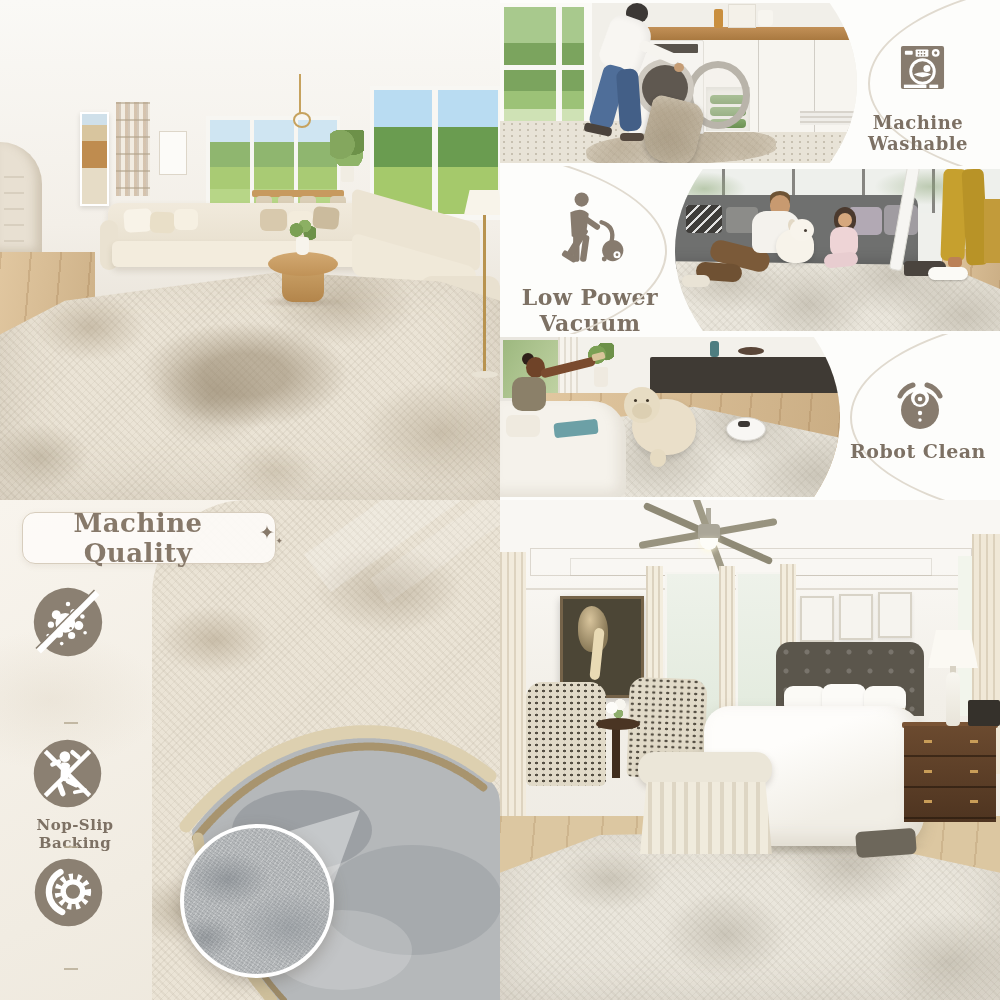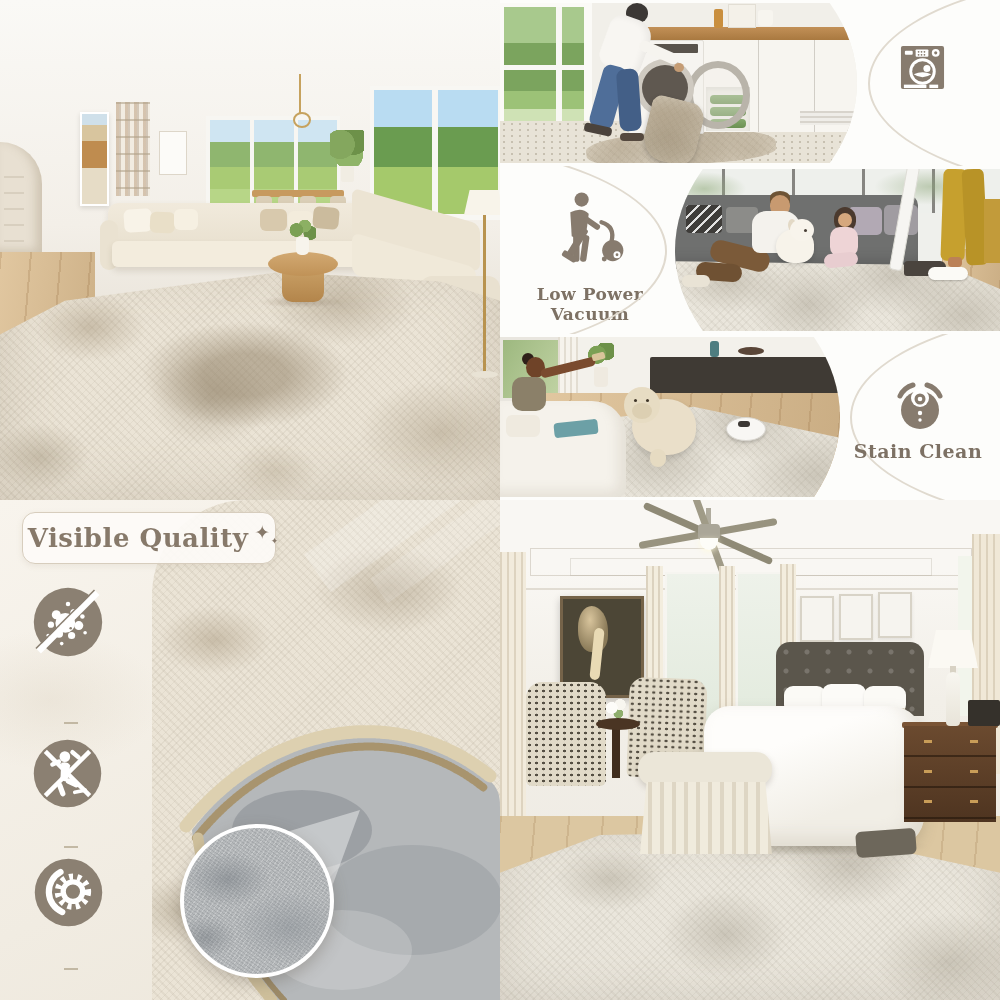--- a/index.html
+++ b/index.html
@@ -145,38 +145,39 @@
           <circle cx="26" cy="11" r="0.9" fill="#877b6e"></circle>
         <circle cx="37.5" cy="9" r="4" fill="#fff"></circle>
           <circle cx="37.5" cy="9" r="1.6" fill="#877b6e"></circle>
         <circle cx="24" cy="28" r="13.5" fill="#fff"></circle>
         <circle cx="24" cy="28" r="10.5" fill="#877b6e"></circle>
         <circle cx="28.5" cy="25" r="3.6" fill="#fff"></circle>
         <path d="M15 31 Q24 26.5 33 31 Q24 37 15 31 Z" fill="#fff"></path>
         <rect x="5" y="41.5" width="23" height="3.5" fill="#fff"></rect>
         <rect x="31" y="41.5" width="9" height="3.5" fill="#fff"></rect>
       </svg>
+      <div class="a cap" style="left:336px;top:112px;width:164px;font-size:18px;">Machine Washable</div>
     </div>
 
     <div class="band" style="top:166px;height:168px;">
       <svg class="a" style="left:42px;top:24px;" width="92" height="80" viewBox="0 0 130 110">
         <circle cx="56" cy="12" r="10" fill="#877b6e"></circle>
         <path d="M40 30 Q56 22 66 32 L62 64 Q50 70 42 64 Z" fill="#877b6e"></path>
         <rect x="44" y="60" width="9" height="40" rx="4" fill="#877b6e"></rect>
         <rect x="56" y="62" width="9" height="38" rx="4" fill="#877b6e" transform="rotate(8 60 80)"></rect>
         <rect x="60" y="34" width="26" height="8" rx="4" fill="#877b6e" transform="rotate(35 60 38)"></rect>
         <rect x="44" y="50" width="10" height="48" rx="3" fill="#877b6e" transform="rotate(32 49 74)"></rect>
         <rect x="28" y="88" width="22" height="9" rx="3" fill="#877b6e" transform="rotate(32 39 92)"></rect>
         <path d="M84 44 Q104 50 98 72" stroke="#877b6e" stroke-width="6" fill="none" stroke-linecap="round"></path>
         <circle cx="100" cy="84" r="15" fill="#877b6e"></circle>
         <circle cx="106" cy="90" r="5" fill="#fff"></circle>
           <circle cx="106" cy="90" r="2" fill="#877b6e"></circle>
         <circle cx="88" cy="96" r="3.5" fill="#877b6e"></circle>
       </svg>
-      <div class="a cap" style="left:0;top:118px;width:180px;font-size:17px;">Low Power Vacuum</div>
+      <div class="a cap" style="left:0;top:118px;width:180px;font-size:22px;">Low Power Vacuum</div>
       <div class="a arcline" style="left:-357px;top:-24px;width:520px;height:214px;"></div>
       <div class="a" style="left:152px;top:3px;width:348px;height:162px;overflow:hidden;clip-path:ellipse(345px 205px at 368px 81px);">
         <div class="a" style="inset:0;background:#eff0ec;"></div>
         <div class="a" style="left:0;top:0;width:348px;height:44px;background-color:#eef0ec;background-image:radial-gradient(ellipse 60px 24px at 15% 45%, rgba(150,175,130,.6), transparent 70%),radial-gradient(ellipse 80px 26px at 80% 40%, rgba(140,165,120,.5), transparent 70%),repeating-linear-gradient(90deg, rgba(90,88,84,.7) 0 3px, transparent 3px 70px);"></div>
         <div class="a wood" style="left:290px;top:80px;width:58px;height:82px;"></div>
         <div class="a" style="left:14px;top:26px;width:252px;height:74px;background:#6f706f;border-radius:10px 10px 4px 4px;box-shadow:inset 0 -18px 14px -10px rgba(40,40,40,.25);"></div>
         <div class="a" style="left:34px;top:36px;width:36px;height:28px;background-color:#3e3c39;background-image:repeating-linear-gradient(135deg, rgba(255,255,255,.85) 0 2px, transparent 2px 8px);border-radius:4px;"></div>
         <div class="a" style="left:74px;top:38px;width:32px;height:26px;background:#8c8c89;border-radius:4px;"></div>
         <div class="a" style="left:196px;top:38px;width:34px;height:28px;background:#b2a9b4;border-radius:5px;"></div>
         <div class="a" style="left:232px;top:36px;width:34px;height:30px;background:#a09ca1;border-radius:5px;"></div>
@@ -242,21 +243,21 @@
       <svg class="a" style="left:394px;top:46px;" width="52" height="52" viewBox="0 0 52 52">
         <path d="M6 16 A21 21 0 0 1 19 5" stroke="#877b6e" stroke-width="5" fill="none" stroke-linecap="round"></path>
         <path d="M46 16 A21 21 0 0 0 33 5" stroke="#877b6e" stroke-width="5" fill="none" stroke-linecap="round"></path>
         <circle cx="26" cy="30" r="19" fill="#877b6e"></circle>
         <circle cx="26" cy="18" r="9" fill="#fff"></circle>
         <circle cx="26" cy="19" r="5.5" fill="#877b6e"></circle>
         <circle cx="26" cy="19" r="2.3" fill="#fff"></circle>
         <circle cx="26" cy="33" r="2.2" fill="#fff"></circle>
         <circle cx="26" cy="40" r="1.7" fill="#fff"></circle>
       </svg>
-      <div class="a cap" style="left:336px;top:106px;width:164px;font-size:19px;">Stain Clean</div>
+      <div class="a cap" style="left:336px;top:106px;width:164px;font-size:19px;">Robot Clean</div>
     </div>
   </div>
 
   <div class="a" style="left:0;top:500px;width:500px;height:500px;overflow:hidden;background:linear-gradient(155deg,#f8f4ed 0%,#f1ece2 60%,#ece6da 100%);">
     <div class="a" style="inset:0;background:radial-gradient(ellipse 200px 120px at 80% 6%, rgba(205,190,165,.35), transparent 70%),radial-gradient(ellipse 160px 100px at 10% 40%, rgba(210,198,176,.25), transparent 70%);"></div>
 
     <div class="a" style="left:152px;top:0;width:348px;height:500px;border-top-left-radius:95px;overflow:hidden;">
       <div class="a rugtex" style="inset:0;"></div>
       <div class="a" style="left:140px;top:-30px;width:280px;height:46px;background:rgba(255,255,255,.22);transform:rotate(-35deg);"></div>
       <div class="a" style="left:200px;top:-10px;width:300px;height:30px;background:rgba(255,255,255,.16);transform:rotate(-35deg);"></div>
@@ -269,21 +270,21 @@
         <path d="M44 338 C124 238 244 218 332 288" stroke="#a8946e" stroke-width="8" fill="none" stroke-dasharray="2 2" stroke-linecap="round"></path>
         <path d="M120 500 C76 450 54 396 46 338" stroke="#cfc09c" stroke-width="11" fill="none" stroke-dasharray="2.5 2" stroke-linecap="round"></path>
         <path d="M132 500 C88 452 66 400 58 344" stroke="#9d8b68" stroke-width="6" fill="none" stroke-dasharray="2 2" stroke-linecap="round"></path>
       </svg>
     </div>
 
     <div class="a" style="inset:0;background:rgba(255,255,255,.42);clip-path:polygon(283px 333px,360px 310px,318px 425px);"></div>
     <div class="a felttex" style="left:180px;top:324px;width:146px;height:146px;border-radius:50%;border:4px solid #fff;box-shadow:0 6px 16px rgba(90,80,65,.3);"></div>
 
     <div class="a" style="left:22px;top:12px;width:252px;height:50px;background:rgba(253,251,247,.92);border:1.5px solid #d7cdbd;border-radius:13px;box-shadow:0 2px 6px rgba(150,135,110,.12);display:flex;align-items:center;justify-content:center;gap:6px;">
-      <span class="cap" style="font-size:26px;color:#87796a;">Visible Quality</span>
+      <span class="cap" style="font-size:26px;color:#87796a;">Machine Quality</span>
       <span class="a" style="position:relative;left:0;top:-6px;">
         <span style="font-size:19px;color:#87796a;">✦</span>
         <span style="position:absolute;right:-8px;bottom:-3px;font-size:9px;color:#87796a;">✦</span>
       </span>
     </div>
 
     <svg class="a" style="left:32px;top:86px;" width="72" height="72" viewBox="0 0 80 80">
       <circle cx="40" cy="40" r="38" fill="#8b8072"></circle>
       <g fill="#fff">
         <circle cx="37" cy="41" r="11"></circle>
@@ -318,20 +319,21 @@
         <line x1="65" y1="15" x2="15" y2="65"></line>
       </g>
       <circle cx="37" cy="21" r="6" fill="#fff"></circle>
       <path d="M33 28 Q40 26 43 31 L40 48 Q35 50 32 46 Z" fill="#fff"></path>
       <rect x="44" y="12" width="14" height="5" rx="2.5" fill="#fff" transform="rotate(40 44 14)"></rect>
       <rect x="20" y="26" width="13" height="5" rx="2.5" fill="#fff" transform="rotate(-25 26 28)"></rect>
       <rect x="38" y="45" width="16" height="6" rx="3" fill="#fff" transform="rotate(25 40 48)"></rect>
       <rect x="30" y="50" width="6" height="16" rx="3" fill="#fff" transform="rotate(-20 33 58)"></rect>
       <rect x="46" y="58" width="16" height="4" rx="2" fill="#fff" transform="rotate(-12 54 60)"></rect>
     </svg>
+    <div class="a cap" style="left:0;top:316px;width:150px;font-size:15px;">Nop-Slip Backing</div>
     <div class="a tick" style="left:64px;top:346px;"></div>
 
     <svg class="a" style="left:33px;top:357px;" width="71" height="71" viewBox="0 0 80 80">
       <circle cx="40" cy="40" r="38" fill="#8b8072"></circle>
       <path d="M31 17 A25 25 0 0 0 33 62" stroke="#fff" stroke-width="7" fill="none" stroke-linecap="round"></path>
       <circle cx="45" cy="39" r="17" fill="none" stroke="#fff" stroke-width="7" stroke-dasharray="4.5 4.9"></circle>
       <circle cx="45" cy="39" r="11" fill="none" stroke="#fff" stroke-width="6"></circle>
     </svg>
     <div class="a tick" style="left:64px;top:468px;"></div>
   </div>

